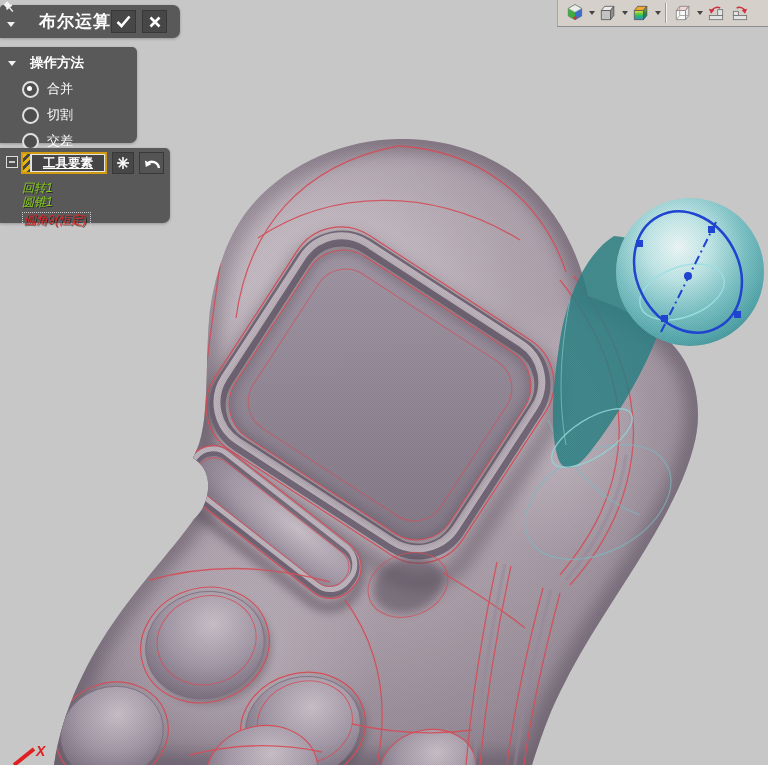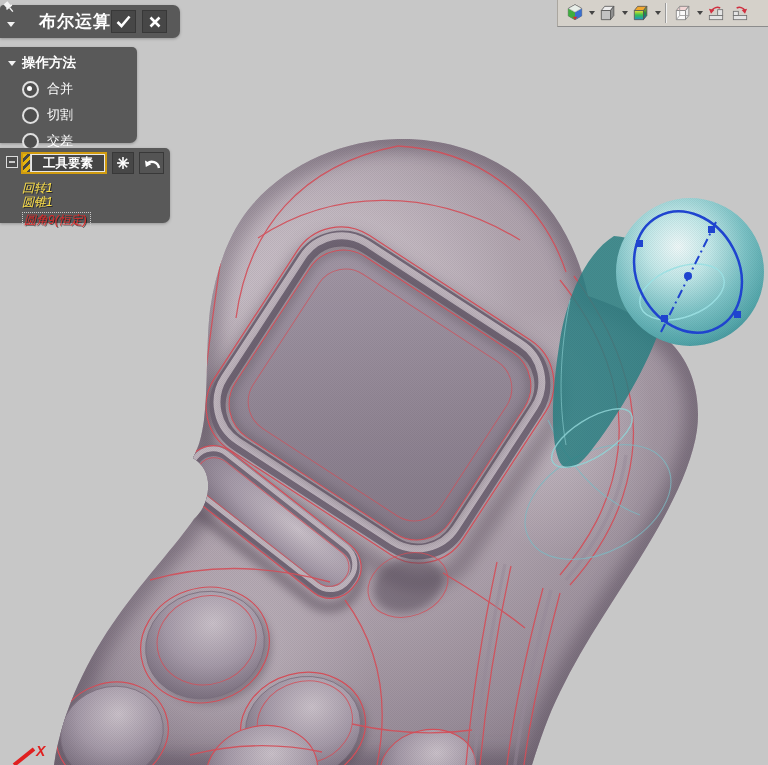--- a/index.html
+++ b/index.html
@@ -12,34 +12,34 @@
   .panel-method{left:0;top:47px;width:137px;height:96px;border-radius:0 5px 7px 0;z-index:5;}
   .panel-tool{left:0;top:148px;width:170px;height:75px;border-radius:0 5px 7px 0;z-index:5;}
 
   .pin{position:absolute;left:2px;top:0;width:14px;height:14px;z-index:6;}
   .tri-down{width:0;height:0;border-left:4px solid transparent;border-right:4px solid transparent;border-top:5px solid #f2f2f2;display:inline-block;}
   .panel-title .tri-down{position:absolute;left:7px;top:17px;}
   .dlg-title{position:absolute;left:39px;top:5px;font-size:17px;font-weight:bold;letter-spacing:1px;}
   .dlg-btns{position:absolute;right:13px;top:5px;display:flex;gap:6px;}
   .sq-btn{width:25px;height:23px;background:#474747;border:1px solid #383838;display:flex;align-items:center;justify-content:center;cursor:pointer;padding:0;}
 
-  .mp-head{display:flex;align-items:center;gap:6px;padding:7px 0 0 8px;font-size:13.5px;font-weight:bold;}
+  .mp-head{display:flex;align-items:center;gap:14px;padding:7px 0 0 8px;font-size:13.5px;font-weight:bold;}
   .radio-row{display:flex;align-items:center;gap:8px;margin:8px 0 0 22px;font-size:13px;text-align:right;}
   .radio{width:13px;height:13px;border:2px solid #e0e0e0;border-radius:50%;background:#4d4d4d;position:relative;flex:0 0 auto;}
   .radio.sel::after{content:"";position:absolute;left:3px;top:3px;width:5px;height:5px;background:#fff;border-radius:50%;}
 
   .tp-row{position:relative;height:30px;}
   .minus-box{position:absolute;left:6px;top:8px;width:12px;height:12px;border:1px solid #dcdcdc;background:#4d4d4d;display:flex;align-items:center;justify-content:center;padding:0;cursor:pointer;}
   .tool-field{position:absolute;left:21px;top:4px;width:86px;height:22px;background:#454545;border:2px solid #d09b10;box-sizing:border-box;display:flex;align-items:center;cursor:pointer;}
   .tool-field .hatch{width:7px;align-self:stretch;background:repeating-linear-gradient(135deg,#e4b40e 0 3px,#454545 3px 6px);border-right:1px solid #d9d9d9;}
-  .tool-field .lbl{flex:1;text-align:center;font-size:12.5px;font-weight:bold;color:#fff;border:1px solid #e6e6e6;align-self:stretch;display:flex;align-items:center;justify-content:center;}
+  .tool-field .lbl{flex:1;text-align:center;font-size:12.5px;font-weight:bold;color:#fff;border:1px solid #e6e6e6;align-self:stretch;display:flex;align-items:center;justify-content:center;text-decoration:underline;}
   .ast-btn{position:absolute;left:112px;top:4px;width:22px;height:22px;}
   .undo-btn{position:absolute;left:139px;top:4px;width:25px;height:22px;background:#545454;}
   .tool-items{margin:3px 0 0 22px;font-style:italic;font-size:12px;line-height:14px;}
-  .tool-item{color:#fde047;text-shadow:1px 1px 0 rgba(0,0,0,.55);}
+  .tool-item{color:#84cc16;text-shadow:1px 1px 0 rgba(0,0,0,.55);}
   .tool-item.err{color:#e02828;border:1px dotted #c9c9c9;display:inline-block;padding:0 3px 1px 1px;margin-top:3px;}
 
   
   .toolbar{position:absolute;left:557px;top:0;width:211px;height:27px;background:#d5d1ca;border-bottom:1px solid #8c8c8c;border-left:1px solid #aaa69f;display:flex;align-items:center;padding-left:5px;box-sizing:border-box;z-index:5;}
   .tb-btn{width:24px;height:23px;background:transparent;border:1px solid transparent;padding:1px;display:flex;align-items:center;justify-content:center;cursor:pointer;}
   .dd{width:9px;height:23px;display:flex;align-items:center;justify-content:center;cursor:pointer;}
   .dd::after{content:"";width:0;height:0;border-left:3px solid transparent;border-right:3px solid transparent;border-top:4px solid #444;}
   .tb-sep{width:1px;height:20px;background:#9a9a9a;border-right:1px solid #f2f2f2;margin:0 4px 0 3px;}
 </style>
 </head>

